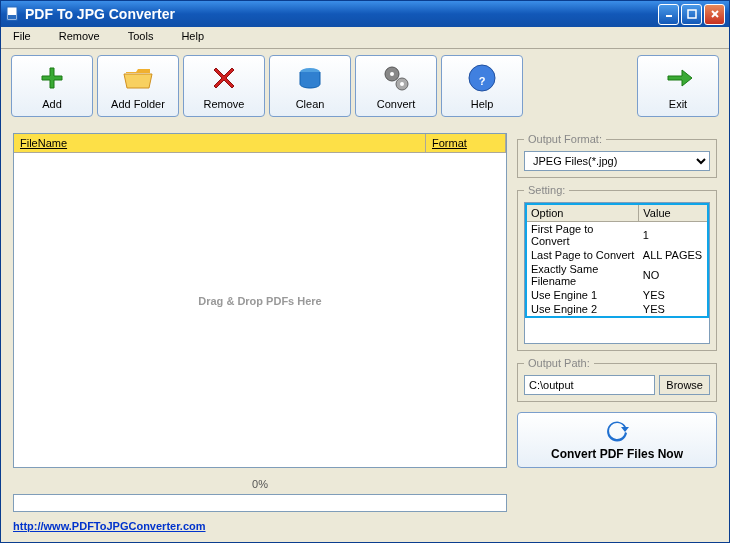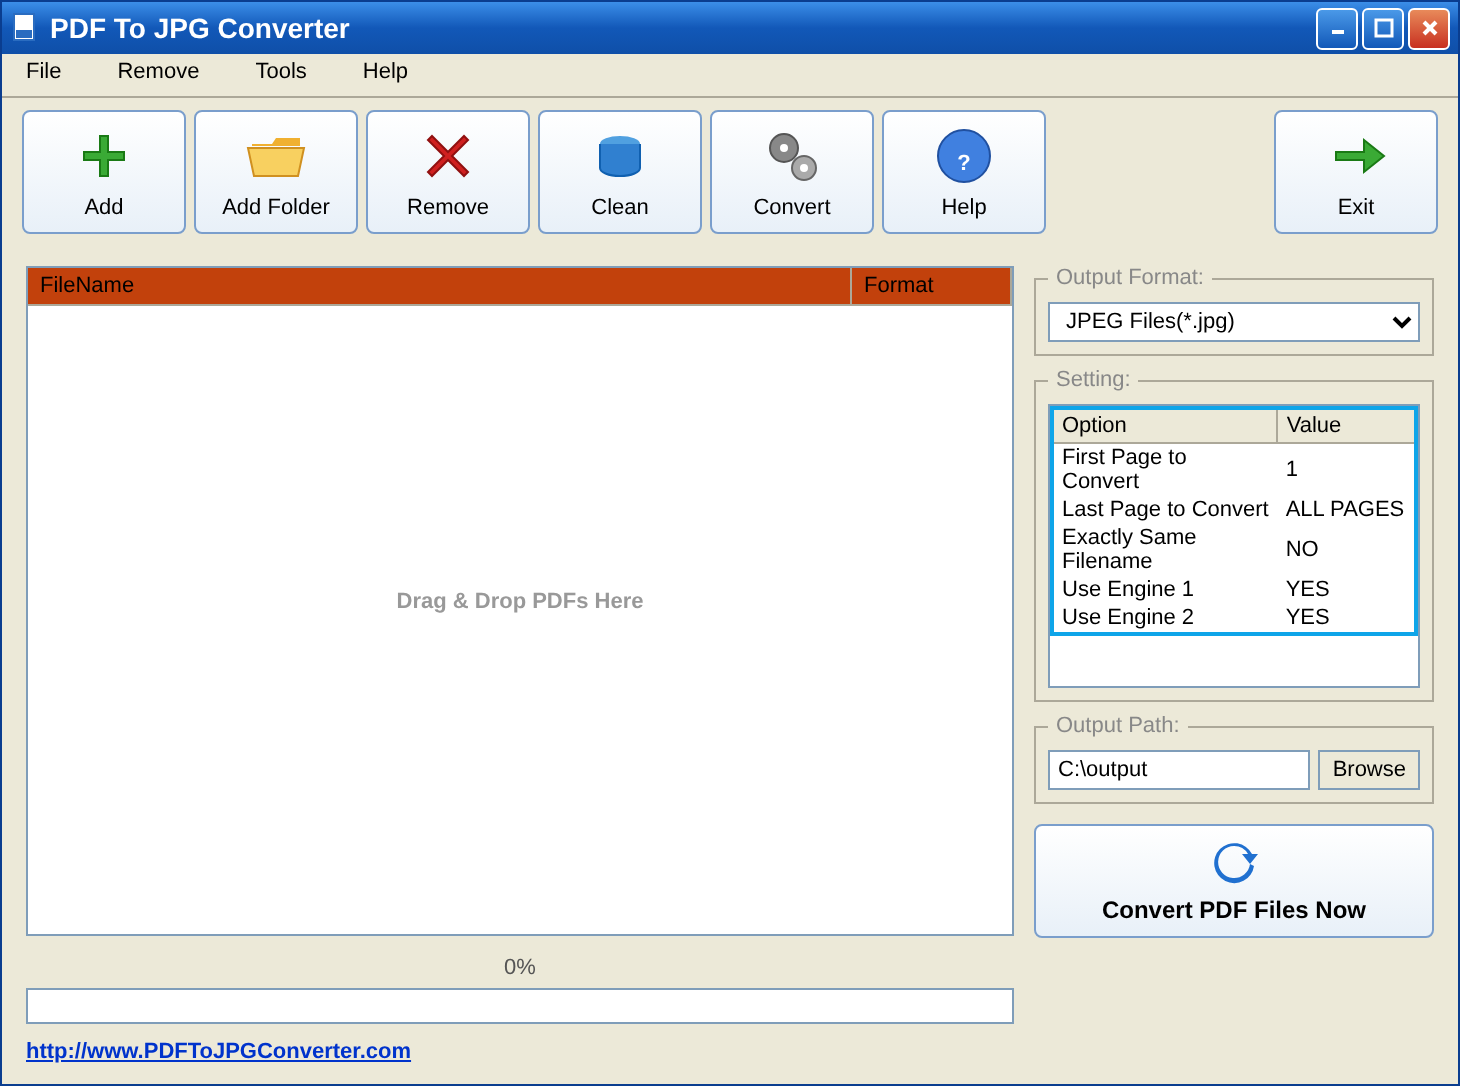--- a/index.html
+++ b/index.html
@@ -13,21 +13,21 @@
 .titlebar-btn.close { background: linear-gradient(to bottom, #e88a5a, #c83020); }
 .menubar { height: 22px; background: #ece9d8; border-bottom: 1px solid #aca899; display: flex; align-items: flex-end; padding: 4px 4px; gap: 12px; }
 .menu-item { padding: 2px 8px; cursor: pointer; }
 .toolbar { padding: 6px 10px; background: #ece9d8; display: flex; gap: 4px; }
 .toolbar-spacer { flex: 1; }
 .tb-btn { width: 82px; height: 62px; background: linear-gradient(to bottom, #fff, #e8f0f8); border: 1px solid #7a9ecc; border-radius: 4px; display: flex; flex-direction: column; align-items: center; justify-content: center; gap: 4px; cursor: pointer; }
 .tb-icon { width: 32px; height: 32px; }
 .content { flex: 1; display: flex; padding: 10px 12px; gap: 10px; background: #ece9d8; }
 .left-panel { flex: 1; display: flex; flex-direction: column; }
 .file-list { background: #fff; border: 1px solid #7f9db9; flex: 1; position: relative; }
-.list-header { display: flex; background: #c2410c; border-bottom: 1px solid #aca899; }
+.list-header { display: flex; background: #fde047; border-bottom: 1px solid #aca899; text-decoration: underline; }
 .list-header-cell { padding: 3px 6px; border-right: 1px solid #aca899; }
 .drag-hint { position: absolute; top: 50%; left: 50%; transform: translate(-50%, -50%); color: #999; font-weight: bold; font-size: 11px; }
 .progress-area { margin-top: 10px; text-align: center; }
 .progress-label { color: #555; margin-bottom: 4px; }
 .progress-bar { height: 18px; background: #fff; border: 1px solid #7f9db9; }
 .link-area { margin-top: 8px; }
 .link-area a { color: #0033cc; text-decoration: underline; font-weight: bold; }
 .right-panel { width: 200px; display: flex; flex-direction: column; gap: 6px; }
 fieldset { border: 1px solid #aca899; padding: 6px; background: #ece9d8; }
 legend { color: #888; padding: 0 4px; }

